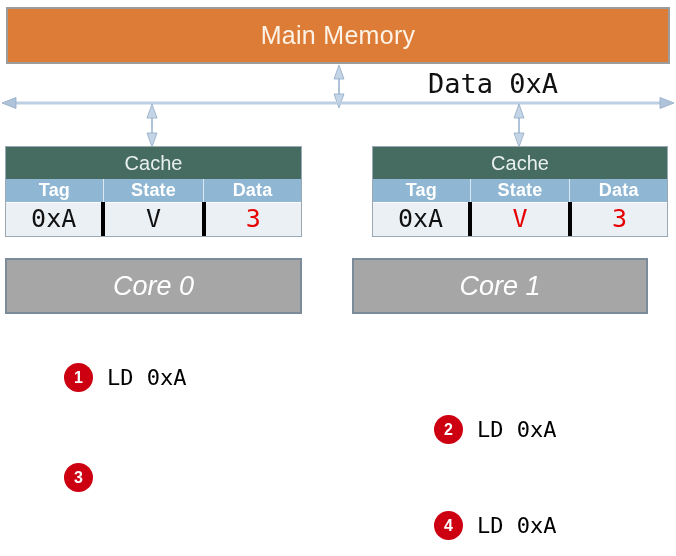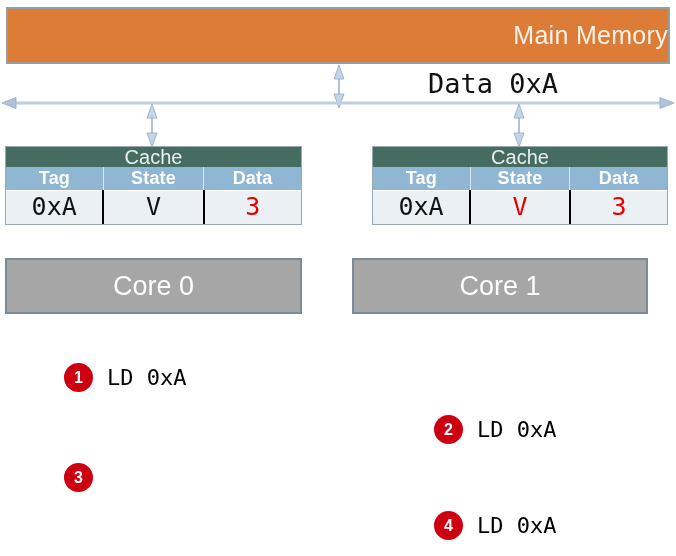--- a/index.html
+++ b/index.html
@@ -23,21 +23,21 @@
   .mem-box {
     position: absolute;
     left: 6px;
     top: 7px;
     width: 664px;
     height: 57px;
     background: #DD7C36;
     border: 2px solid #9C9C9C;
     display: flex;
     align-items: center;
-    justify-content: flex-end;
+    justify-content: center;
   }
   .mem-label {
     font-size: 25px;
     color: #FDF2E6;
     letter-spacing: 0.3px;
     font-family: "Liberation Sans", sans-serif;
   }
 
   
   .bus-svg {
@@ -63,21 +63,21 @@
   .cache-block {
     position: absolute;
     top: 146px;
     border: 1px solid #9AA9B4;
     background: #ffffff;
   }
   .cache-block.left  { left: 5px;   width: 297px; }
   .cache-block.right { left: 372px; width: 296px; }
 
   .cache-title {
-    height: 20px;
+    height: 32px;
     background: #466B61;
     color: #E8EFEC;
     font-size: 20px;
     display: flex;
     align-items: center;
     justify-content: center;
   }
 
   .cache-table {
     width: 100%;
@@ -92,21 +92,21 @@
     height: 23px;
     border-right: 1px solid #DCE8F1;
     text-align: center;
     letter-spacing: 0.2px;
   }
   .cache-table th:last-child { border-right: none; }
 
   .cache-table td {
     background: #EBF0F5;
     height: 34px;
-    border-right: 2px solid #000000;
+    border-right: 4px solid #000000;
     border-top: 1px solid #FFFFFF;
     text-align: center;
     font-family: "DejaVu Sans Mono", "Liberation Mono", monospace;
     font-size: 25px;
     color: #111111;
     vertical-align: middle;
     line-height: 32px;
   }
   .cache-table td:last-child { border-right: none; }
   .cache-table td.hl { color: #E60000; }
@@ -124,20 +124,21 @@
     border: 2px solid #7C8B99;
     display: flex;
     align-items: center;
     justify-content: center;
   }
   .core-box.left  { left: 5px;   width: 297px; }
   .core-box.right { left: 352px; width: 296px; }
   .core-label {
     font-size: 27px;
     color: #FFFFFF;
+    font-style: italic;
   }
 
   
   .step {
     position: absolute;
     display: flex;
     align-items: center;
   }
   .badge {
     width: 29px;

